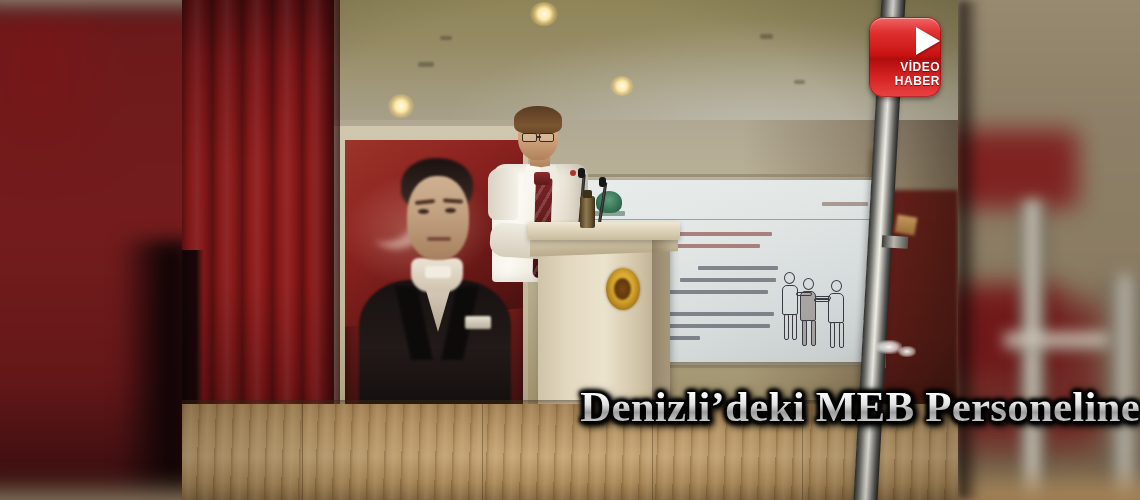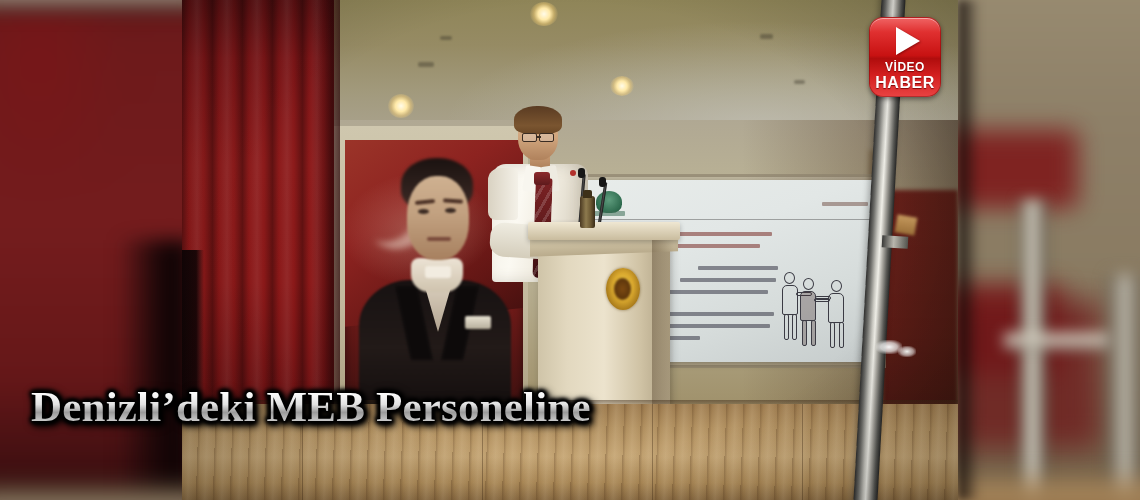--- a/index.html
+++ b/index.html
@@ -469,44 +469,44 @@
     background: radial-gradient(ellipse 75% 82% at 50% 46%, rgba(0,0,0,0) 55%, rgba(0,0,0,.28) 100%);
   }
 
   
   #video-badge {
     position: absolute; left: 869px; top: 17px; width: 72px; height: 80px;
     border-radius: 14px;
     background: linear-gradient(180deg, #f06464 0%, #e03030 18%, #c81212 48%, #b00d0d 52%, #d42020 74%, #e84141 100%);
     box-shadow: 0 2px 5px rgba(0,0,0,.45), inset 0 1px 0 rgba(255,255,255,.45);
     border: 1px solid rgba(140,10,10,.6);
-    display: flex; flex-direction: column; align-items: center;
+    display: flex; flex-direction: column; align-items: flex-end;
     padding-top: 9px;
     cursor: pointer;
   }
   #video-badge .play-tri {
     width: 0; height: 0;
     border-left: 24px solid #ffffff;
     border-top: 14px solid transparent;
     border-bottom: 14px solid transparent;
     margin-left: 6px;
     filter: drop-shadow(1px 1px 1px rgba(90,0,0,.55));
   }
   #video-badge .badge-line {
     color: #fff; font-weight: bold; letter-spacing: .5px;
     text-shadow: 0 1px 1px rgba(110,0,0,.85);
     line-height: 1.05;
   }
   #video-badge .l1 { font-size: 12px; margin-top: 6px; }
-  #video-badge .l2 { font-size: 16px; margin-top: 1px; }
+  #video-badge .l2 { font-size: 12px; margin-top: 1px; }
 
   
   #headline {
     position: absolute; left: 0; top: 382px; width: 1140px;
-    text-align: left; pointer-events: none; padding-left: 31px;
+    text-align: right; pointer-events: none;
   }
   #headline .hl {
     font-family: "Liberation Serif", "DejaVu Serif", serif;
     font-weight: bold;
     font-size: 43px;
     line-height: 49px;
     letter-spacing: .2px;
     background: linear-gradient(180deg, #ffffff 0%, #fbfbfb 24%, #e2e2e2 46%, #9b9b9b 62%, #cfcfcf 82%, #f2f2f2 100%);
     -webkit-background-clip: text;
     background-clip: text;

